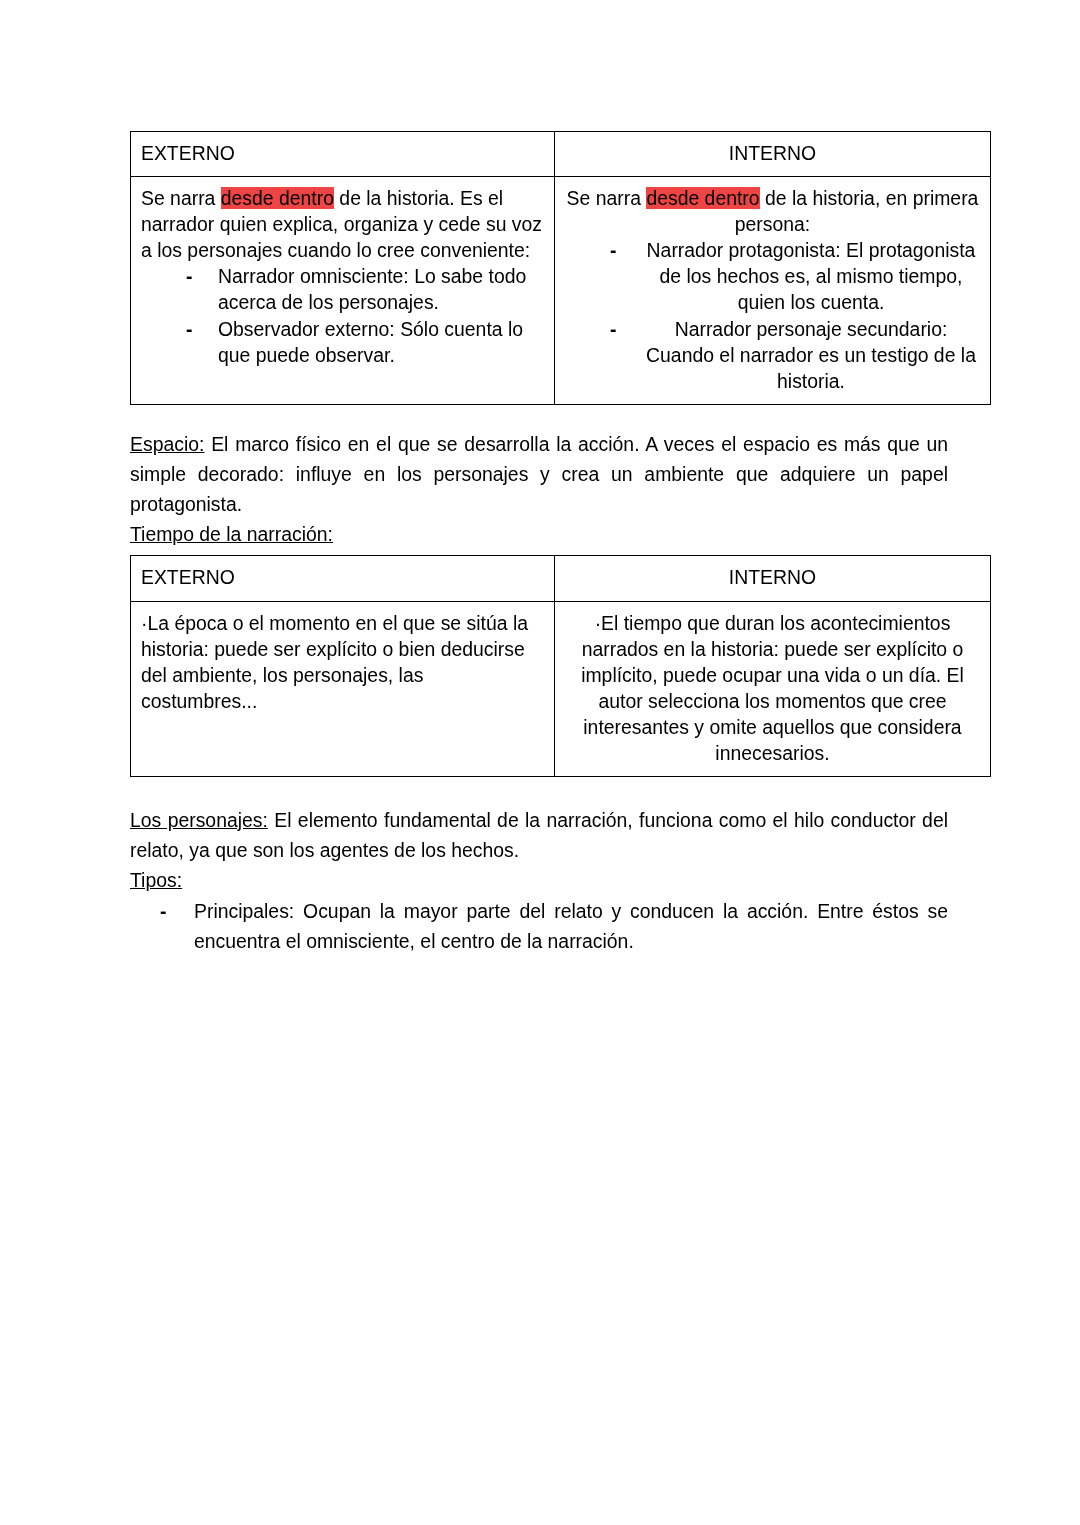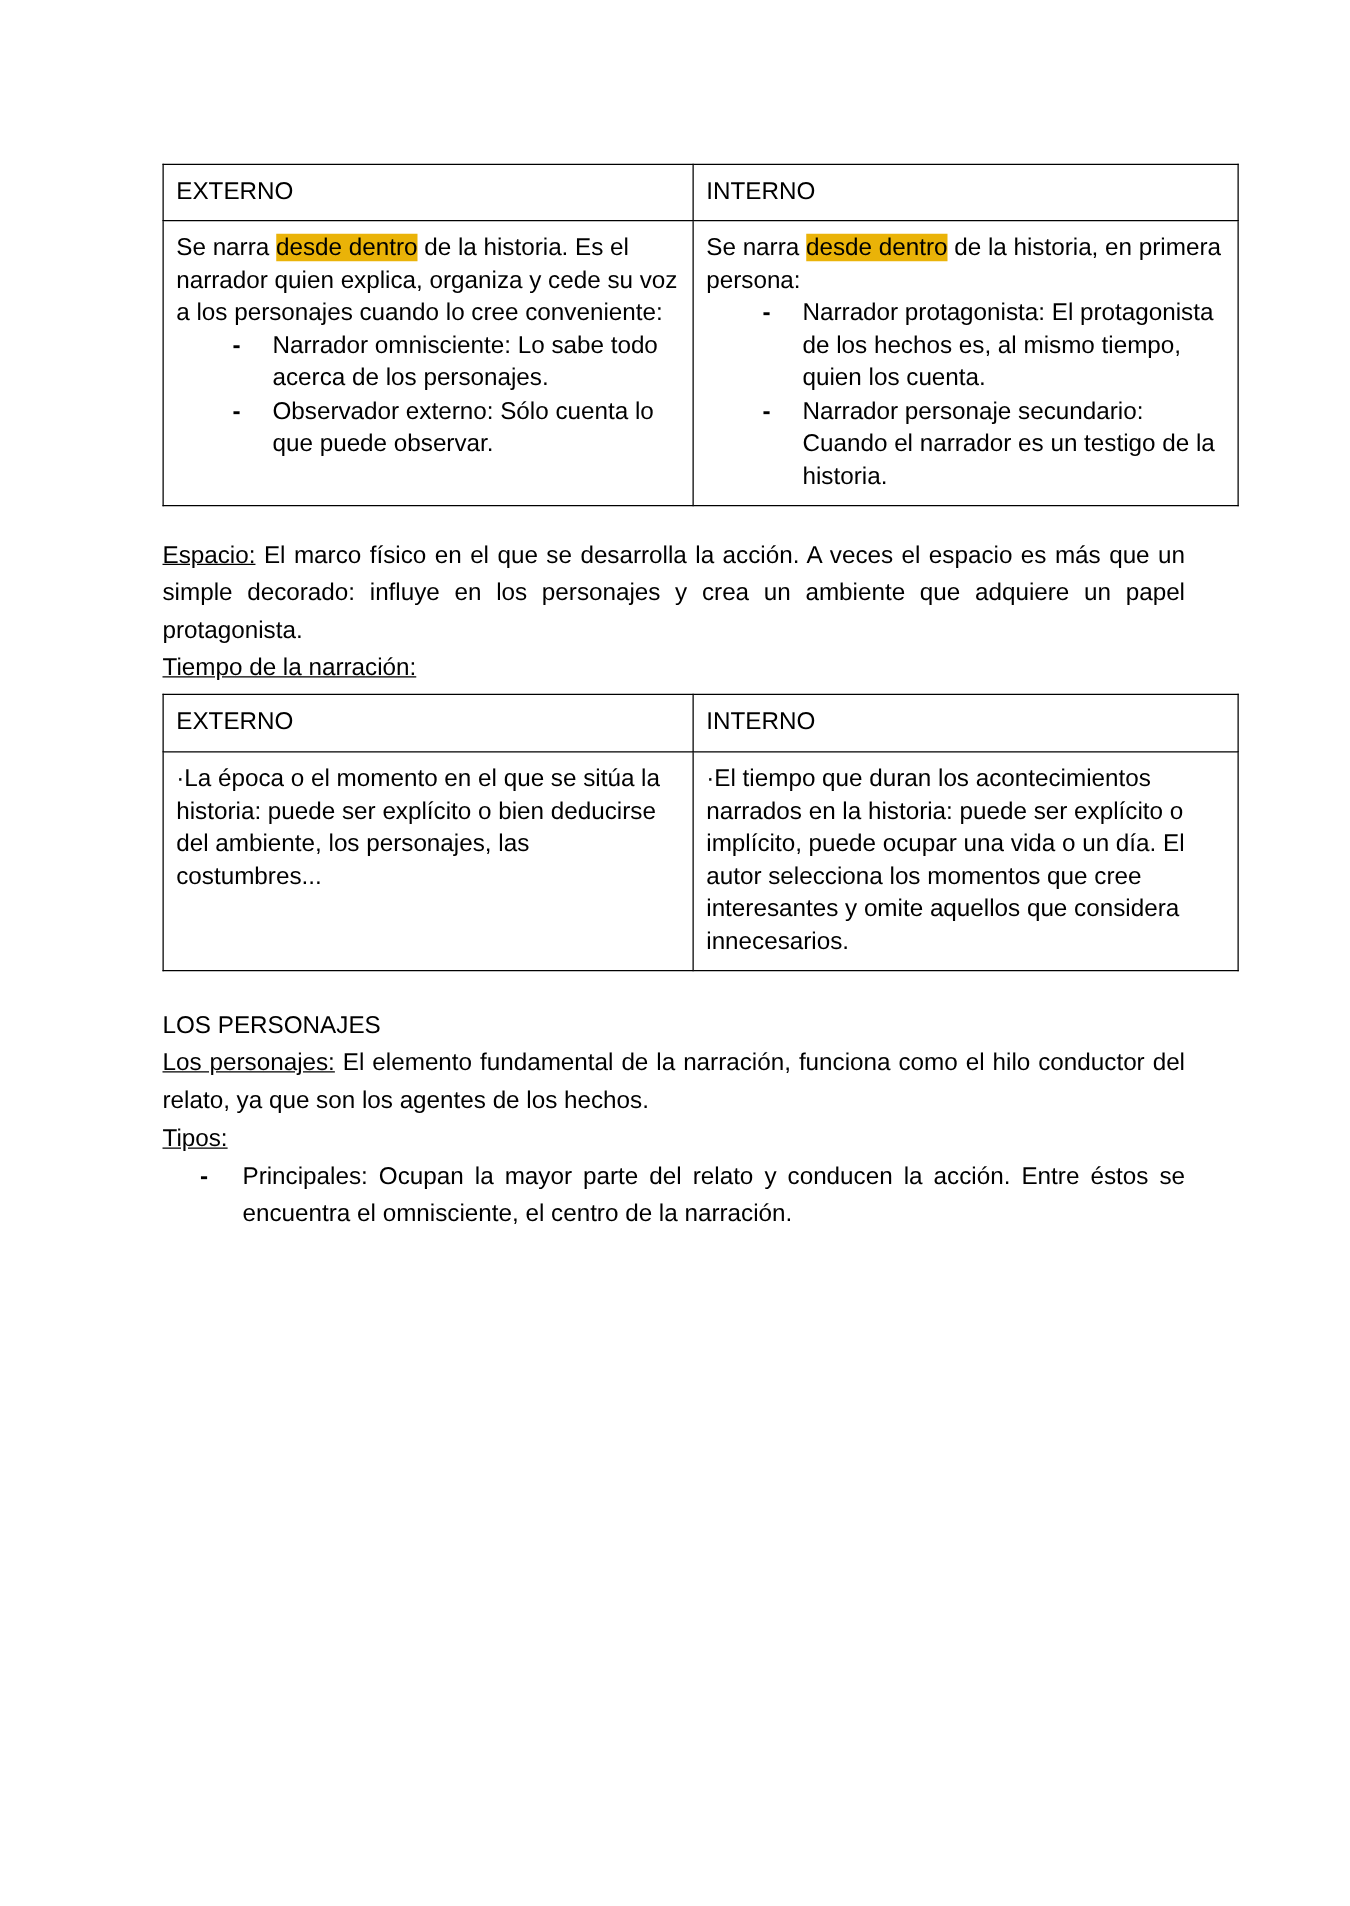--- a/index.html
+++ b/index.html
@@ -39,21 +39,21 @@
     margin: 0;
   }
   table.narr-table td {
     border: 1.6px solid #000000;
     vertical-align: top;
     padding: 8px 10px 10px 10px;
     font-size: 19.4px;
     line-height: 1.345;
   }
   table.narr-table td.col-left  { width: 403px; }
-  table.narr-table td.col-right { width: 415px; }
+  table.narr-table td.col-right { width: 415px; text-align: center; }
 
   td.head-cell {
     padding-top: 9px;
     padding-bottom: 11px;
     height: 20px;
   }
 
   .cell-body { }
 
   .cell-intro { margin: 0; }
@@ -72,21 +72,21 @@
   ul.dash-list > li .dash {
     position: absolute;
     left: 45px;
     top: 0;
     font-weight: 700;
   }
 
   b, strong { font-weight: 400; }
 
   .hl {
-    background-color: #eab308;
+    background-color: #ef4444;
   }
 
   
   .section-gap-1 { height: 24px; }
   .section-gap-3 { height: 28px; }
 
   .heading-line {
     font-size: 19.4px;
     line-height: 1.55;
     margin: 0;
@@ -184,21 +184,20 @@
           </td>
           <td class="col-right" style="height:140px">
             <p class="cell-intro">·El tiempo que duran los acontecimientos narrados en la historia: puede ser explícito o implícito, puede ocupar una vida o un día. El autor selecciona los momentos que cree interesantes y omite aquellos que considera innecesarios.</p>
           </td>
         </tr>
       </tbody>
     </table>
 
     <div class="section-gap-3"></div>
 
-    <div class="heading-line">LOS PERSONAJES</div>
     <p class="prose"><span class="u">Los personajes:</span><span> El elemento fundamental de la narración, funciona como el hilo conductor del relato, ya que son los agentes de los hechos.</span></p>
     <div class="heading-line"><span class="u">Tipos:</span></div>
 
     <ul class="dash-list-wide">
       <li><span class="dash">-</span><b>Principales:</b><span> Ocupan la mayor parte del relato y conducen la acción. Entre éstos se encuentra el </span><b>omnisciente</b><span>, el centro de la narración.</span></li>
     </ul>
 
   </div>
 </div>
 

